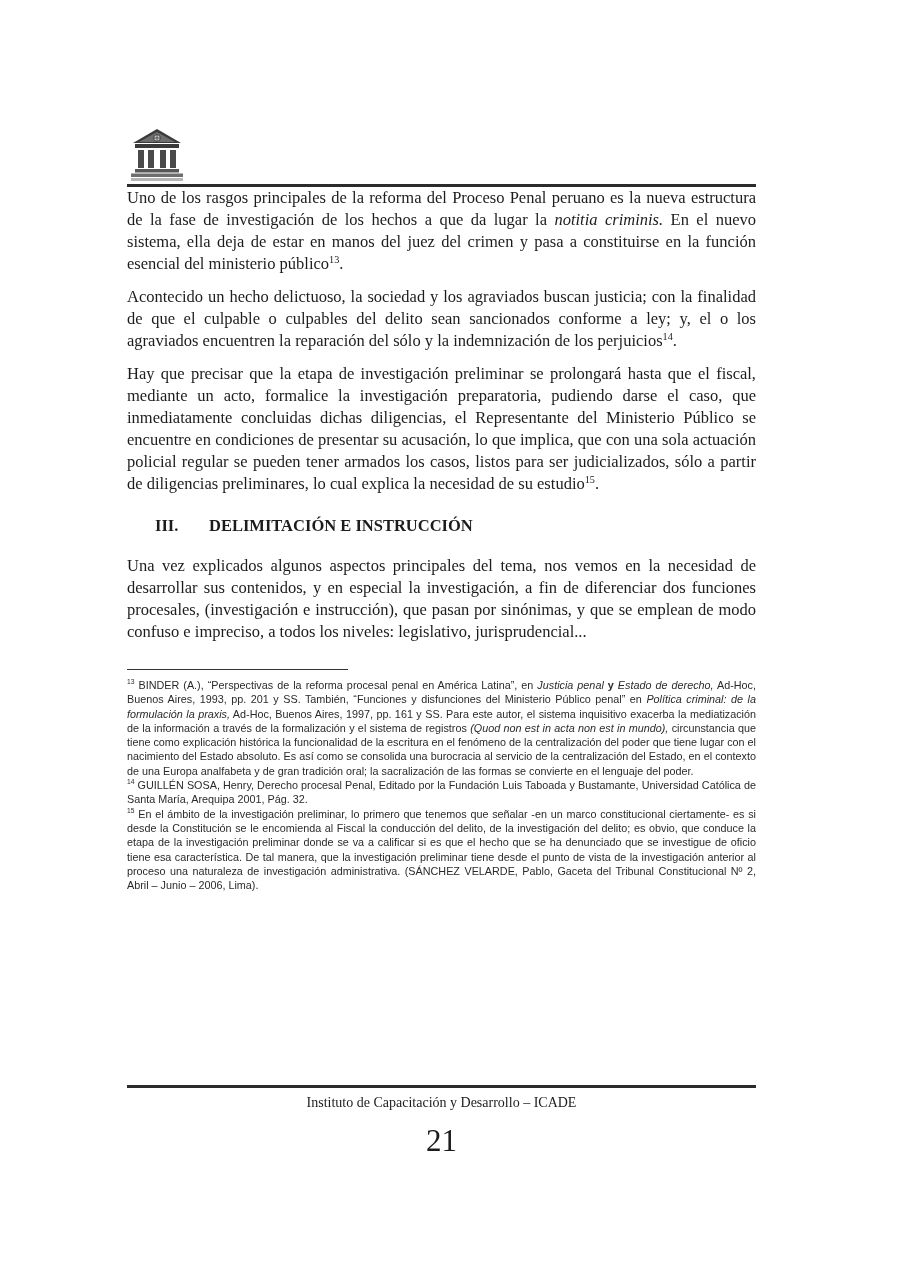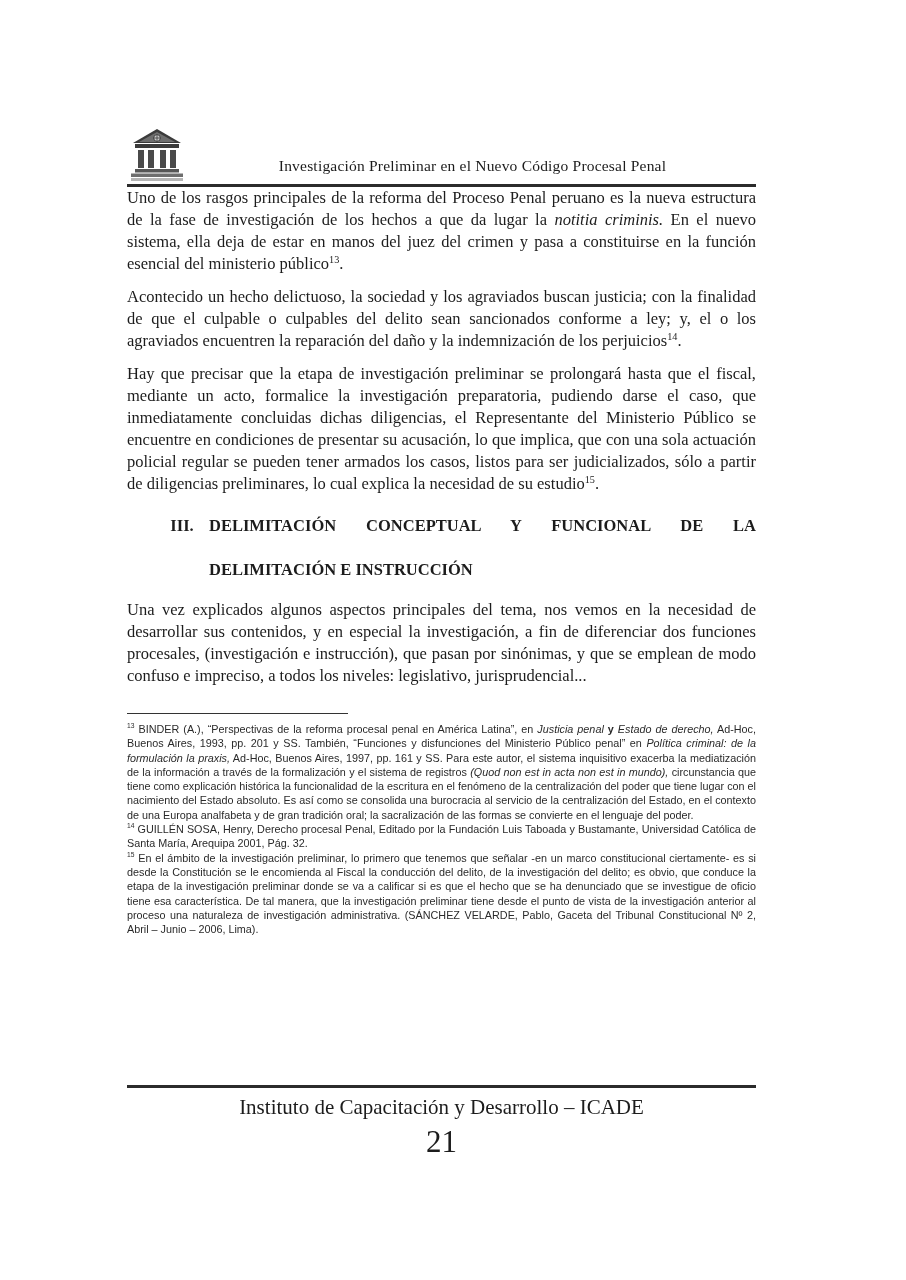--- a/index.html
+++ b/index.html
@@ -19,37 +19,37 @@
   .logo-box { width:62px; height:56px; flex:0 0 62px; display:flex; align-items:flex-end; }
   .header-title { flex:1; text-align:center; font-size:15.5px; padding-bottom:7px; letter-spacing:0.2px; }
   .header-rule { height:3px; background:#2b2b2b; margin-top:2px; }
   
   .body-text { }
   .para { font-size:16.5px; line-height:22px; text-align:justify; margin-bottom:11px; }
   .seg-i { font-style:italic; }
   .seg-b { font-weight:bold; }
   .seg-s { font-size:0.62em; vertical-align:super; line-height:0; }
   .heading { display:flex; font-weight:bold; font-size:16.5px; line-height:22px; margin:20px 0 18px 28px; }
-  .heading-num { width:54px; flex:0 0 54px;text-align:center; }
+  .heading-num { width:54px; flex:0 0 54px; }
   .heading-text { flex:1; }
   .h-line1 { text-align:justify; }
   .h-line1::after { content:""; display:inline-block; width:100%; }
   
   .footnotes { margin-top:26px; }
   .fn-rule { width:221px; height:1px; background:#333; margin-bottom:8px; }
   .fn {
     font-family:"Liberation Sans","DejaVu Sans",sans-serif;
     font-size:10.8px; line-height:14.3px;
     text-align:justify; color:#2a2a2a;
   }
   
   .page-footer { position:absolute; left:127px; right:150px; top:1085px; }
   .footer-rule { height:2.5px; background:#2b2b2b; margin-bottom:7px; }
-  .footer-institute { text-align:center; font-size:21px; }
-  .footer-page { text-align:center; font-size:31px; margin-top:4px; }
+  .footer-institute { text-align:center; font-size:14px; }
+  .footer-page { text-align:center; font-size:31px; margin-top:12px; }
 </style>
 </head>
 <body>
 
 <div class="page">
 
   <header>
     <div class="header-row">
       <div class="logo-box">
         <svg width="60" height="54" viewBox="0 0 60 54" xmlns="http://www.w3.org/2000/svg">
@@ -60,34 +60,32 @@
           <rect x="8" y="16" width="44" height="4" fill="#3b3b3b"></rect>
           <rect x="11" y="22" width="6" height="18" fill="#4a4a4a"></rect>
           <rect x="21" y="22" width="6" height="18" fill="#4a4a4a"></rect>
           <rect x="33" y="22" width="6" height="18" fill="#4a4a4a"></rect>
           <rect x="43" y="22" width="6" height="18" fill="#4a4a4a"></rect>
           <rect x="8" y="41" width="44" height="3.5" fill="#565656"></rect>
           <rect x="4" y="45.5" width="52" height="3.5" fill="#6e6e6e"></rect>
           <rect x="4" y="50" width="52" height="3" fill="#b5b5b5"></rect>
         </svg>
       </div>
-      <div class="header-title">Investigación Preliminar en el Nuevo Código Procesal Penal</div>
     </div>
     <div class="header-rule"></div>
   </header>
 
   <main class="body-text">
     <p class="para"><span>Uno de los rasgos principales de la reforma del Proceso Penal peruano es la nueva estructura de la fase de investigación de los hechos a que da lugar la </span><span class="seg-i">notitia criminis.</span><span> En el nuevo sistema, ella deja de estar en manos del juez del crimen y pasa a constituirse en la función esencial del ministerio público</span><span class="seg-s">13</span><span>.</span></p>
-    <p class="para"><span>Acontecido un hecho delictuoso, la sociedad y los agraviados buscan justicia; con la finalidad de que el culpable o culpables del delito sean sancionados conforme a ley; y, el o los agraviados encuentren la reparación del daño y la indemnización de los perjuicios</span><span class="seg-s">14</span><span>.</span></p>
+    <p class="para"><span>Acontecido un hecho delictuoso, la sociedad y los agraviados buscan justicia; con la finalidad de que el culpable o culpables del delito sean sancionados conforme a ley; y, el o los agraviados encuentren la reparación del sólo y la indemnización de los perjuicios</span><span class="seg-s">14</span><span>.</span></p>
     <p class="para"><span>Hay que precisar que la etapa de investigación preliminar se prolongará hasta que el fiscal, mediante un acto, formalice la investigación preparatoria, pudiendo darse el caso, que inmediatamente concluidas dichas diligencias, el Representante del Ministerio Público se encuentre en condiciones de presentar su acusación, lo que implica, que con una sola actuación policial regular se pueden tener armados los casos, listos para ser judicializados, sólo a partir de diligencias preliminares, lo cual explica la necesidad de su estudio</span><span class="seg-s">15</span><span>.</span></p>
 
     <div class="heading">
       <span class="heading-num">III.</span>
       <div class="heading-text">
-        <div class="h-line1">DELIMITACIÓN CONCEPTUAL Y FUNCIONAL DE LA</div>
         <div class="h-line2">DELIMITACIÓN E INSTRUCCIÓN</div>
       </div>
     </div>
 
     <p class="para"><span>Una vez explicados algunos aspectos principales del tema, nos vemos en la necesidad de desarrollar sus contenidos, y en especial la investigación, a fin de diferenciar dos funciones procesales, (investigación e instrucción), que pasan por sinónimas, y que se emplean de modo confuso e impreciso, a todos los niveles: legislativo, jurisprudencial...</span></p>
   </main>
 
   <section class="footnotes">
     <div class="fn-rule"></div>
     <p class="fn"><span class="seg-s">13</span><span> BINDER (A.), “Perspectivas de la reforma procesal penal en América Latina”, en </span><span class="seg-i">Justicia penal</span><span class="seg-b"> y </span><span class="seg-i">Estado de derecho,</span><span> Ad-Hoc, Buenos Aires, 1993, pp. 201 y SS. También, “Funciones y disfunciones del Ministerio Público penal” en </span><span class="seg-i">Política criminal: de la formulación la praxis,</span><span> Ad-Hoc, Buenos Aires, 1997, pp. 161 y SS. Para este autor, el sistema inquisitivo exacerba la mediatización de la información a través de la formalización y el sistema de registros </span><span class="seg-i">(Quod non est in acta  non est in mundo),</span><span> circunstancia que tiene como explicación histórica la funcionalidad de la escritura en el fenómeno de la centralización del poder que tiene lugar con el nacimiento del Estado absoluto. Es así como se consolida una burocracia al servicio de la centralización del Estado, en el contexto de una Europa analfabeta y de gran tradición oral; la sacralización de las formas se convierte en el lenguaje del poder.</span></p>

